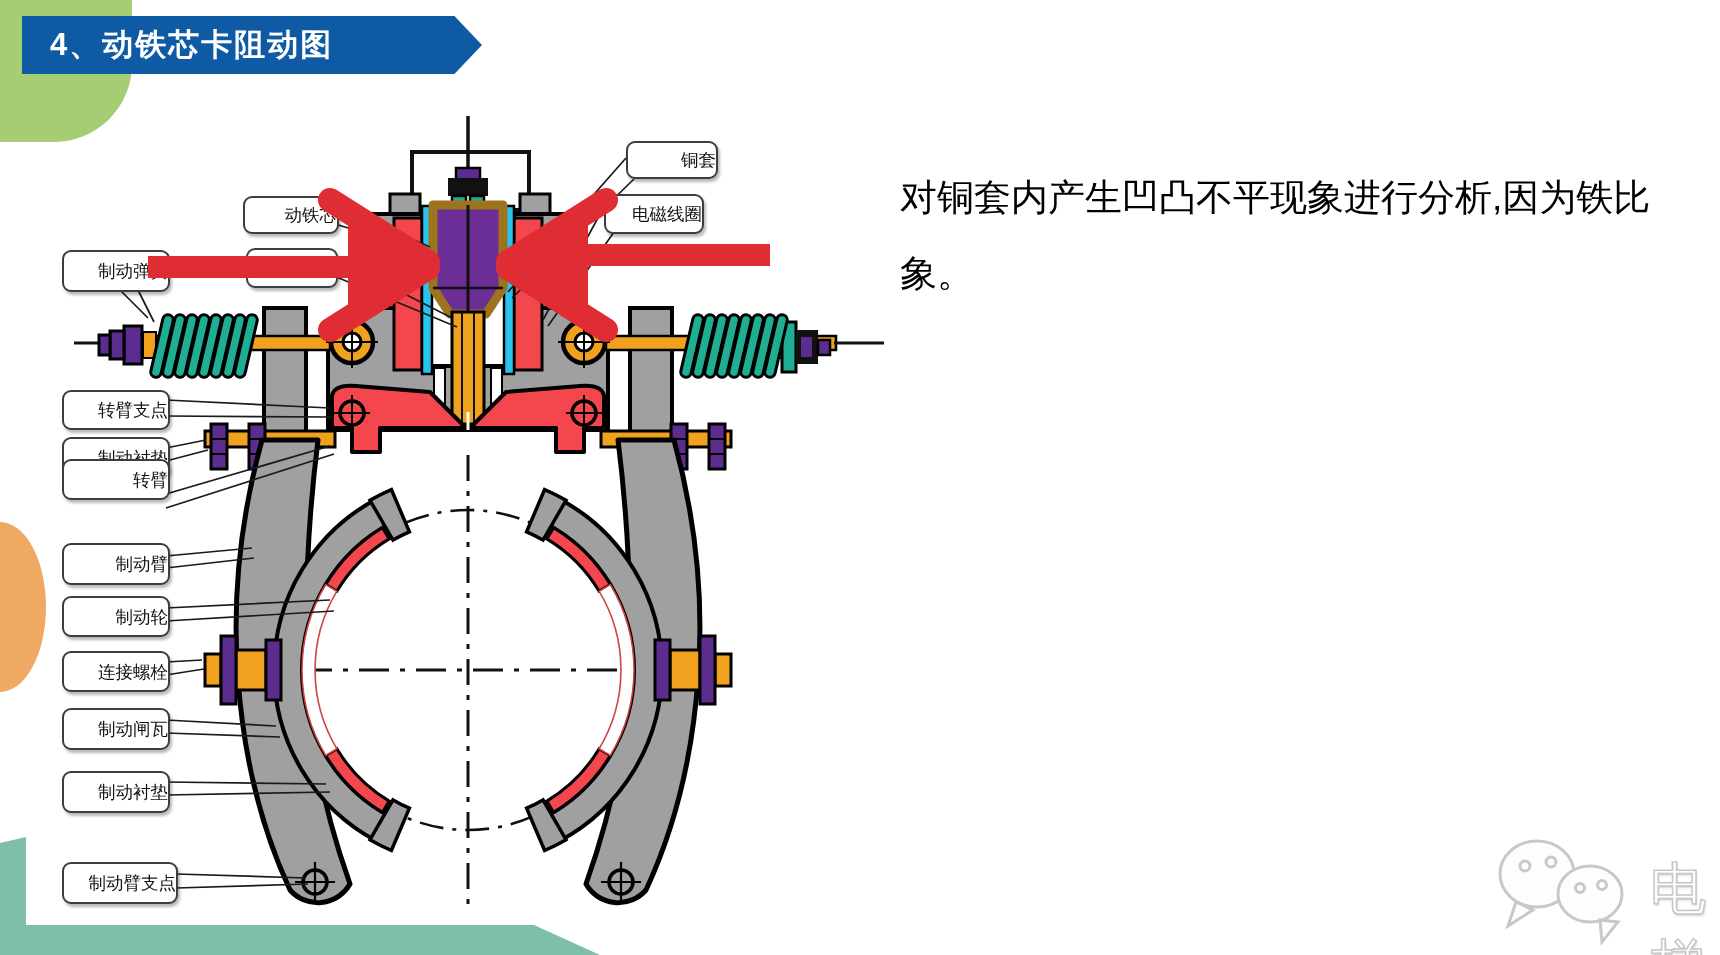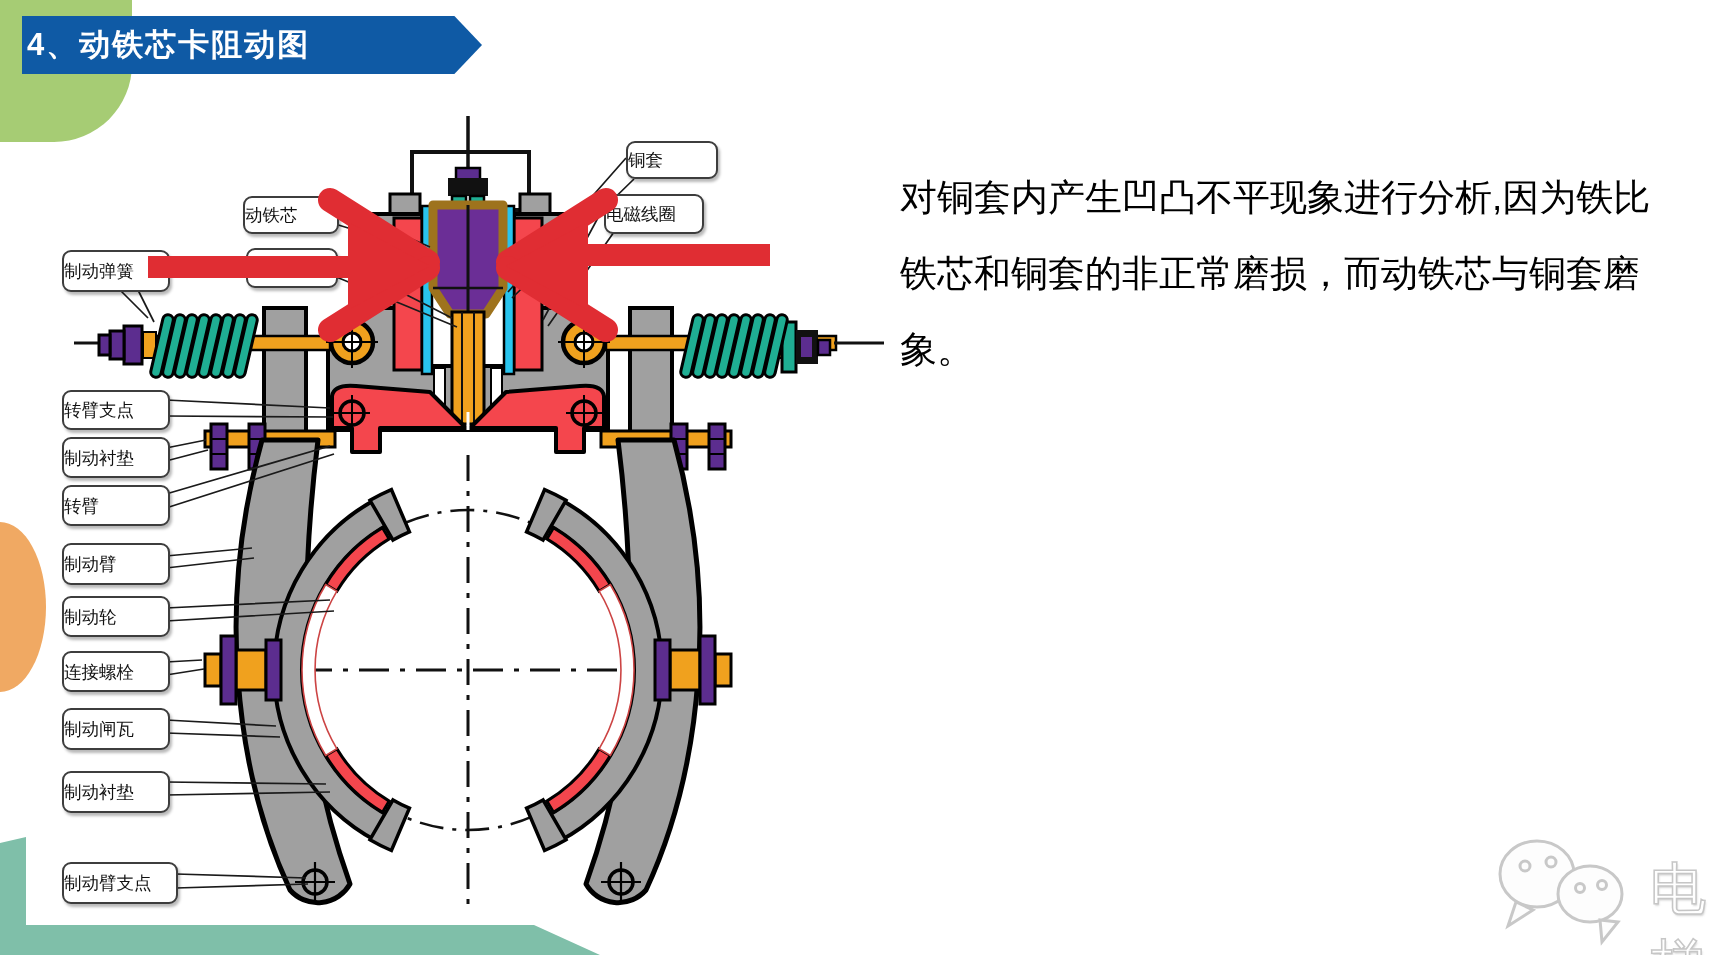--- a/index.html
+++ b/index.html
@@ -19,28 +19,28 @@
   }
   
   .banner{
     position:absolute;left:22px;top:16px;width:460px;height:58px;
     background:var(--banner-blue,#0f5aa5);z-index:6;
     clip-path:polygon(0 0,94% 0,100% 50%,94% 100%,0 100%);
     display:flex;align-items:center;
   }
   .banner .title{
     color:#ffffff;font-size:31px;font-weight:bold;letter-spacing:2px;
-    padding-left:5px;white-space:nowrap;
+    padding-left:28px;white-space:nowrap;
   }
   
   .callout{
     position:absolute;z-index:3;background:#ffffff;
     border:2.2px solid #3d3d3d;border-radius:9px;
     box-shadow:2px 3px 3px rgba(0,0,0,.28);
-    display:flex;align-items:center;justify-content:flex-start;
+    display:flex;align-items:center;justify-content:flex-end;
     font-size:17.5px;color:#111;white-space:nowrap;
   }
   
   .paragraph{
     position:absolute;left:900px;top:160px;width:734px;z-index:2;
     font-family:Liberation Sans, sans-serif;
     font-size:37px;color:#000;
   }
   .pline{
     height:76px;line-height:76px;
@@ -246,21 +246,21 @@
   </div>
 <div class="callout" style="left:62px;top:250px;width:104px;height:38px">
     <span>制动弹簧</span>
   </div>
 <div class="callout" style="left:62px;top:390px;width:104px;height:36px">
     <span>转臂支点</span>
   </div>
 <div class="callout" style="left:62px;top:437px;width:104px;height:37px">
     <span>制动衬垫</span>
   </div>
-<div class="callout" style="left:62px;top:485px;width:104px;height:37px">
+<div class="callout" style="left:62px;top:459px;width:104px;height:37px">
     <span>转臂</span>
   </div>
 <div class="callout" style="left:62px;top:543px;width:104px;height:38px">
     <span>制动臂</span>
   </div>
 <div class="callout" style="left:62px;top:596px;width:104px;height:37px">
     <span>制动轮</span>
   </div>
 <div class="callout" style="left:62px;top:651px;width:104px;height:37px">
     <span>连接螺栓</span>
@@ -285,17 +285,16 @@
   <g fill="#e02d33" stroke="none">
     <rect x="584" y="244" width="186" height="22"></rect>
     <path d="M606,200 L508,262" stroke="#e02d33" stroke-width="24" stroke-linecap="round"></path>
     <path d="M606,330 L508,268" stroke="#e02d33" stroke-width="24" stroke-linecap="round"></path>
     <polygon points="588,222 588,310 506,266"></polygon>
   </g>
 </svg>
 
 <div class="paragraph">
   <div class="pline">对铜套内产生凹凸不平现象进行分析,因为铁比</div>
-  <div class="pline">铁芯和铜套的非正常磨损，而动铁芯与铜套磨</div>
   <div class="pline last">象。</div>
 </div>
 
 <div class="wm-text">电梯</div>
 
 </body></html>

